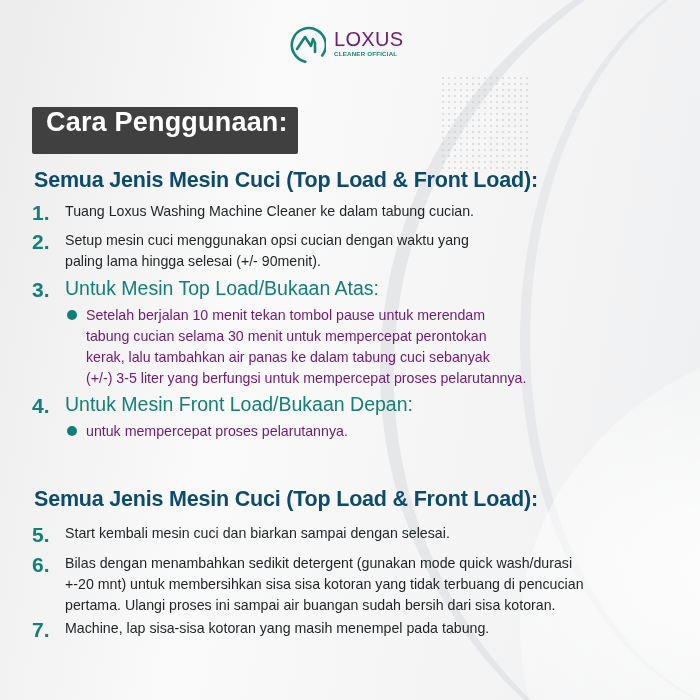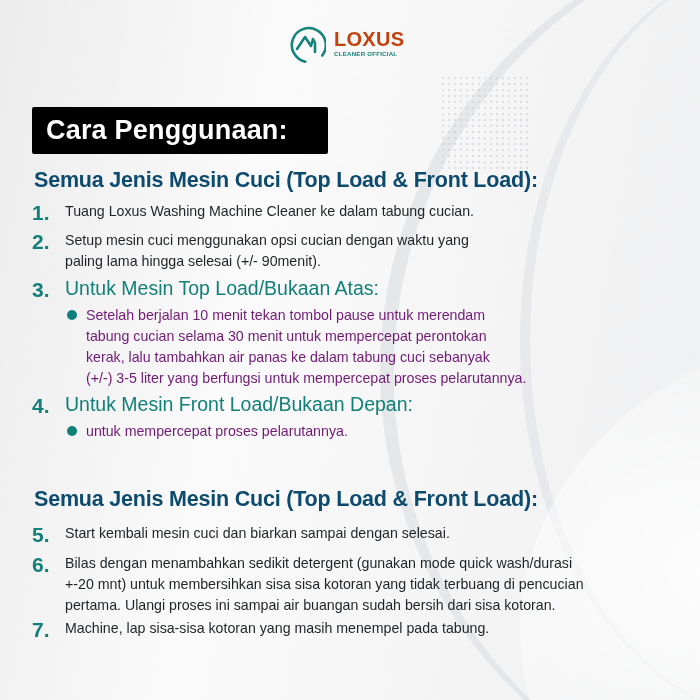--- a/index.html
+++ b/index.html
@@ -32,32 +32,32 @@
     background-image: radial-gradient(rgba(200,203,207,0.55) 1px, transparent 1.2px);
     background-size: 6px 6px; pointer-events: none;
   }
 
   .logo {
     position: absolute; left: 288px; top: 22px; display: flex; align-items: center;
   }
   .logo-mark { width: 38px; height: 42px; }
   .logo-text { margin-left: 8px; line-height: 1; }
   .logo-name {
-    font-weight: 700; font-size: 20px; color: #c2410c; letter-spacing: 0.3px;
+    font-weight: 400; font-size: 20px; color: #701a75; letter-spacing: 0.3px;
     display: block;
   }
   .logo-sub {
     font-weight: 700; font-size: 6.2px; color: #16837a; letter-spacing: 0.2px;
     display: block; margin-top: 2px;
   }
 
   .title-box {
-    position: absolute; left: 32px; top: 107px; width: 296px; height: 47px;
-    background: #000000; border-radius: 2px;
-    display: flex; align-items: center; padding-left: 14px;
+    position: absolute; left: 32px; top: 107px; width: 266px; height: 47px;
+    background: #404040; border-radius: 2px;
+    display: flex; align-items: flex-start; padding-left: 14px;
   }
   .title-text {
     color: #ffffff; font-weight: 700; font-size: 27px; letter-spacing: 0.2px;
   }
 
   .section-heading {
     position: absolute; left: 34px; color: #0c4a6e; font-weight: 700;
     font-size: 21.5px; letter-spacing: -0.2px; white-space: nowrap;
   }
 

